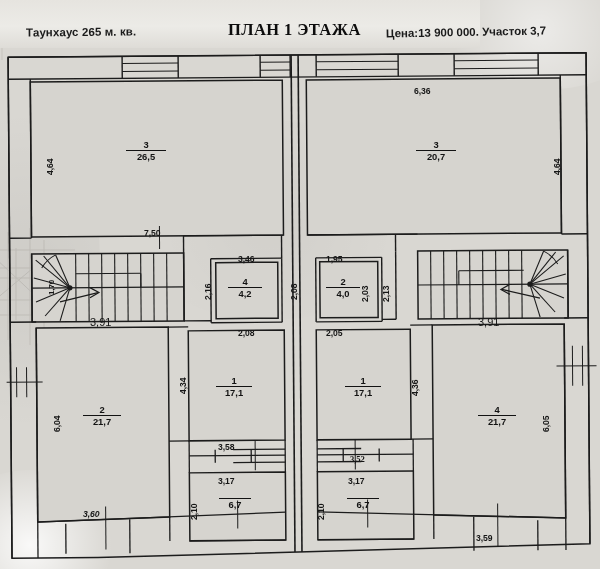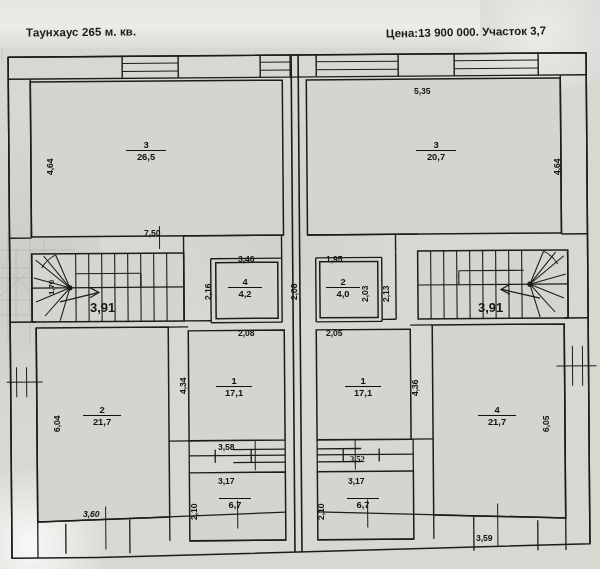--- a/index.html
+++ b/index.html
@@ -72,21 +72,21 @@
     white-space:nowrap;letter-spacing:-.1px;
   }
   .dim.v{transform-origin:0 0;transform:rotate(-90deg);}
   .room{
     position:absolute;text-align:center;white-space:nowrap;
     font-size:9.4px;font-weight:bold;color:#121212;line-height:1.08;
   }
   .room .num{display:block;}
   .room .area{display:block;border-top:1.1px solid #121212;padding-top:.5px;}
   .stair-dim{
-    position:absolute;font-size:13px;font-weight:bold;color:#161616;
+    position:absolute;font-size:11px;font-weight:normal;color:#161616;margin-top:16px;
   }
 </style>
 </head>
 <body>
 
 <div id="sheet">
 
   <div class="blob" id="b4"></div>
   <div class="blob" id="b3"></div>
   <div class="blob" id="b2"></div>
@@ -374,21 +374,21 @@
       <span class="num">2</span>
       <span class="area">21,7</span>
     </div>
 
     <div class="dim" style="left:218px;top:476px;">3,17</div>
     <div class="dim v" style="left:189px;top:520px;">2,10</div>
     <div class="room" style="left:219px;top:498px;width:32px;">
       <span class="area">6,7</span>
     </div>
 
-    <div class="dim" style="left:414px;top:86px;">5,35</div>
+    <div class="dim" style="left:414px;top:86px;">6,36</div>
     <div class="dim v" style="left:552px;top:175px;">4,64</div>
     <div class="room" style="left:416px;top:140px;width:40px;">
       <span class="num">3</span>
       <span class="area">20,7</span>
     </div>
 
     <div class="stair-dim" style="left:478px;top:300px;">3,91</div>
 
     <div class="dim" style="left:326px;top:254px;">1,95</div>
     <div class="dim v" style="left:360px;top:302px;">2,03</div>
@@ -418,16 +418,17 @@
     <div class="room" style="left:347px;top:498px;width:32px;">
       <span class="area">6,7</span>
     </div>
   </div>
 
   <div class="ghost">Цена:13 900 000</div>
   <div class="ghost2">Участок 3,7</div>
 
   <div class="header">
     <div class="hdr-left">Таунхаус 265 м. кв.</div>
+    <div class="hdr-title">ПЛАН 1 ЭТАЖА</div>
     <div class="hdr-right">Цена:13 900 000. Участок 3,7</div>
   </div>
 
 </div>
 
 </body></html>

